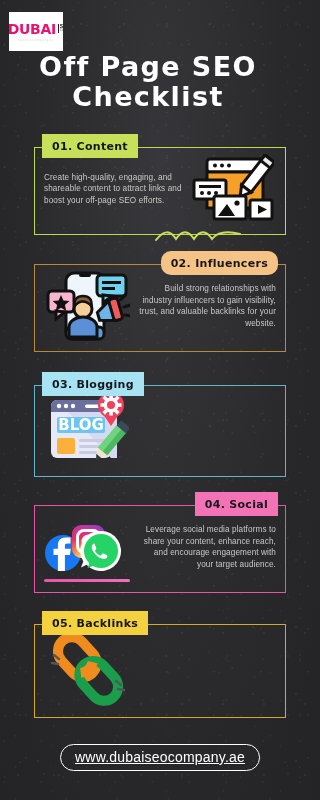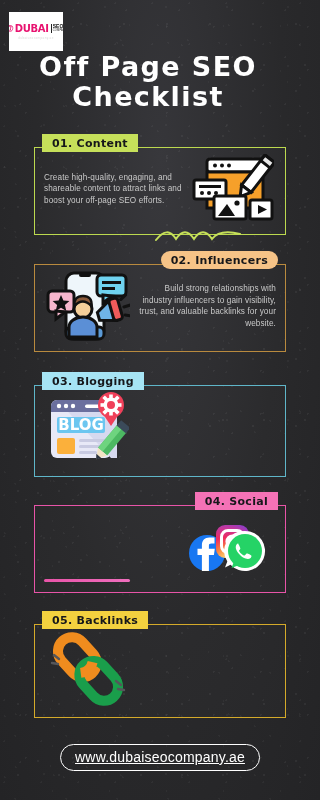--- a/index.html
+++ b/index.html
@@ -61,21 +61,21 @@
     gap: 1px;
     line-height: 1;
   }
   .logo-at {
     color: #e8126f;
     font-size: 9px;
     font-weight: bold;
   }
   .logo-main {
     color: #e8126f;
-    font-size: 10px;
+    font-size: 14px;
     font-weight: bold;
     letter-spacing: -0.3px;
     font-family: "DejaVu Sans", sans-serif;
   }
   .logo-side {
     display: flex;
     flex-direction: column;
     align-items: flex-start;
     border-left: 1px solid #222;
     padding-left: 1px;
@@ -124,21 +124,21 @@
   }
   .card-frame {
     position: absolute;
     inset: 0;
     border: 1px solid #888;
     background: rgba(255,255,255,0.012);
   }
   .badge {
     position: absolute;
     top: -13px;
-    height: 18px;
+    height: 24px;
     padding: 1px 10px;
     display: flex;
     align-items: center;
     justify-content: center;
     color: #16171a;
     font-size: 11px;
     font-weight: bold;
     letter-spacing: 0.3px;
     font-family: "DejaVu Sans", sans-serif;
     white-space: nowrap;
@@ -355,20 +355,21 @@
           </g>
         </svg>
       </div>
     </div>
   </div>
 
   <div class="card c4" style="top:505px;">
     <div class="card-frame"></div>
     <div class="badge right" style="background:#f472b6;">04.  Social</div>
     <div class="card-body rev">
+      <div class="desc r">Leverage social media platforms to share your content, enhance reach, and encourage engagement with your target audience.</div>
       <div class="icon-wrap">
         <svg width="88" height="56" viewBox="0 0 88 56">
           <defs>
             <radialGradient id="igGrad" cx="28%" cy="100%" r="118%">
               <stop offset="0%" stop-color="#ffd776"></stop>
               <stop offset="26%" stop-color="#f9833f"></stop>
               <stop offset="52%" stop-color="#ee2a5f"></stop>
               <stop offset="78%" stop-color="#c4379c"></stop>
               <stop offset="100%" stop-color="#7b3fd4"></stop>
             </radialGradient>

